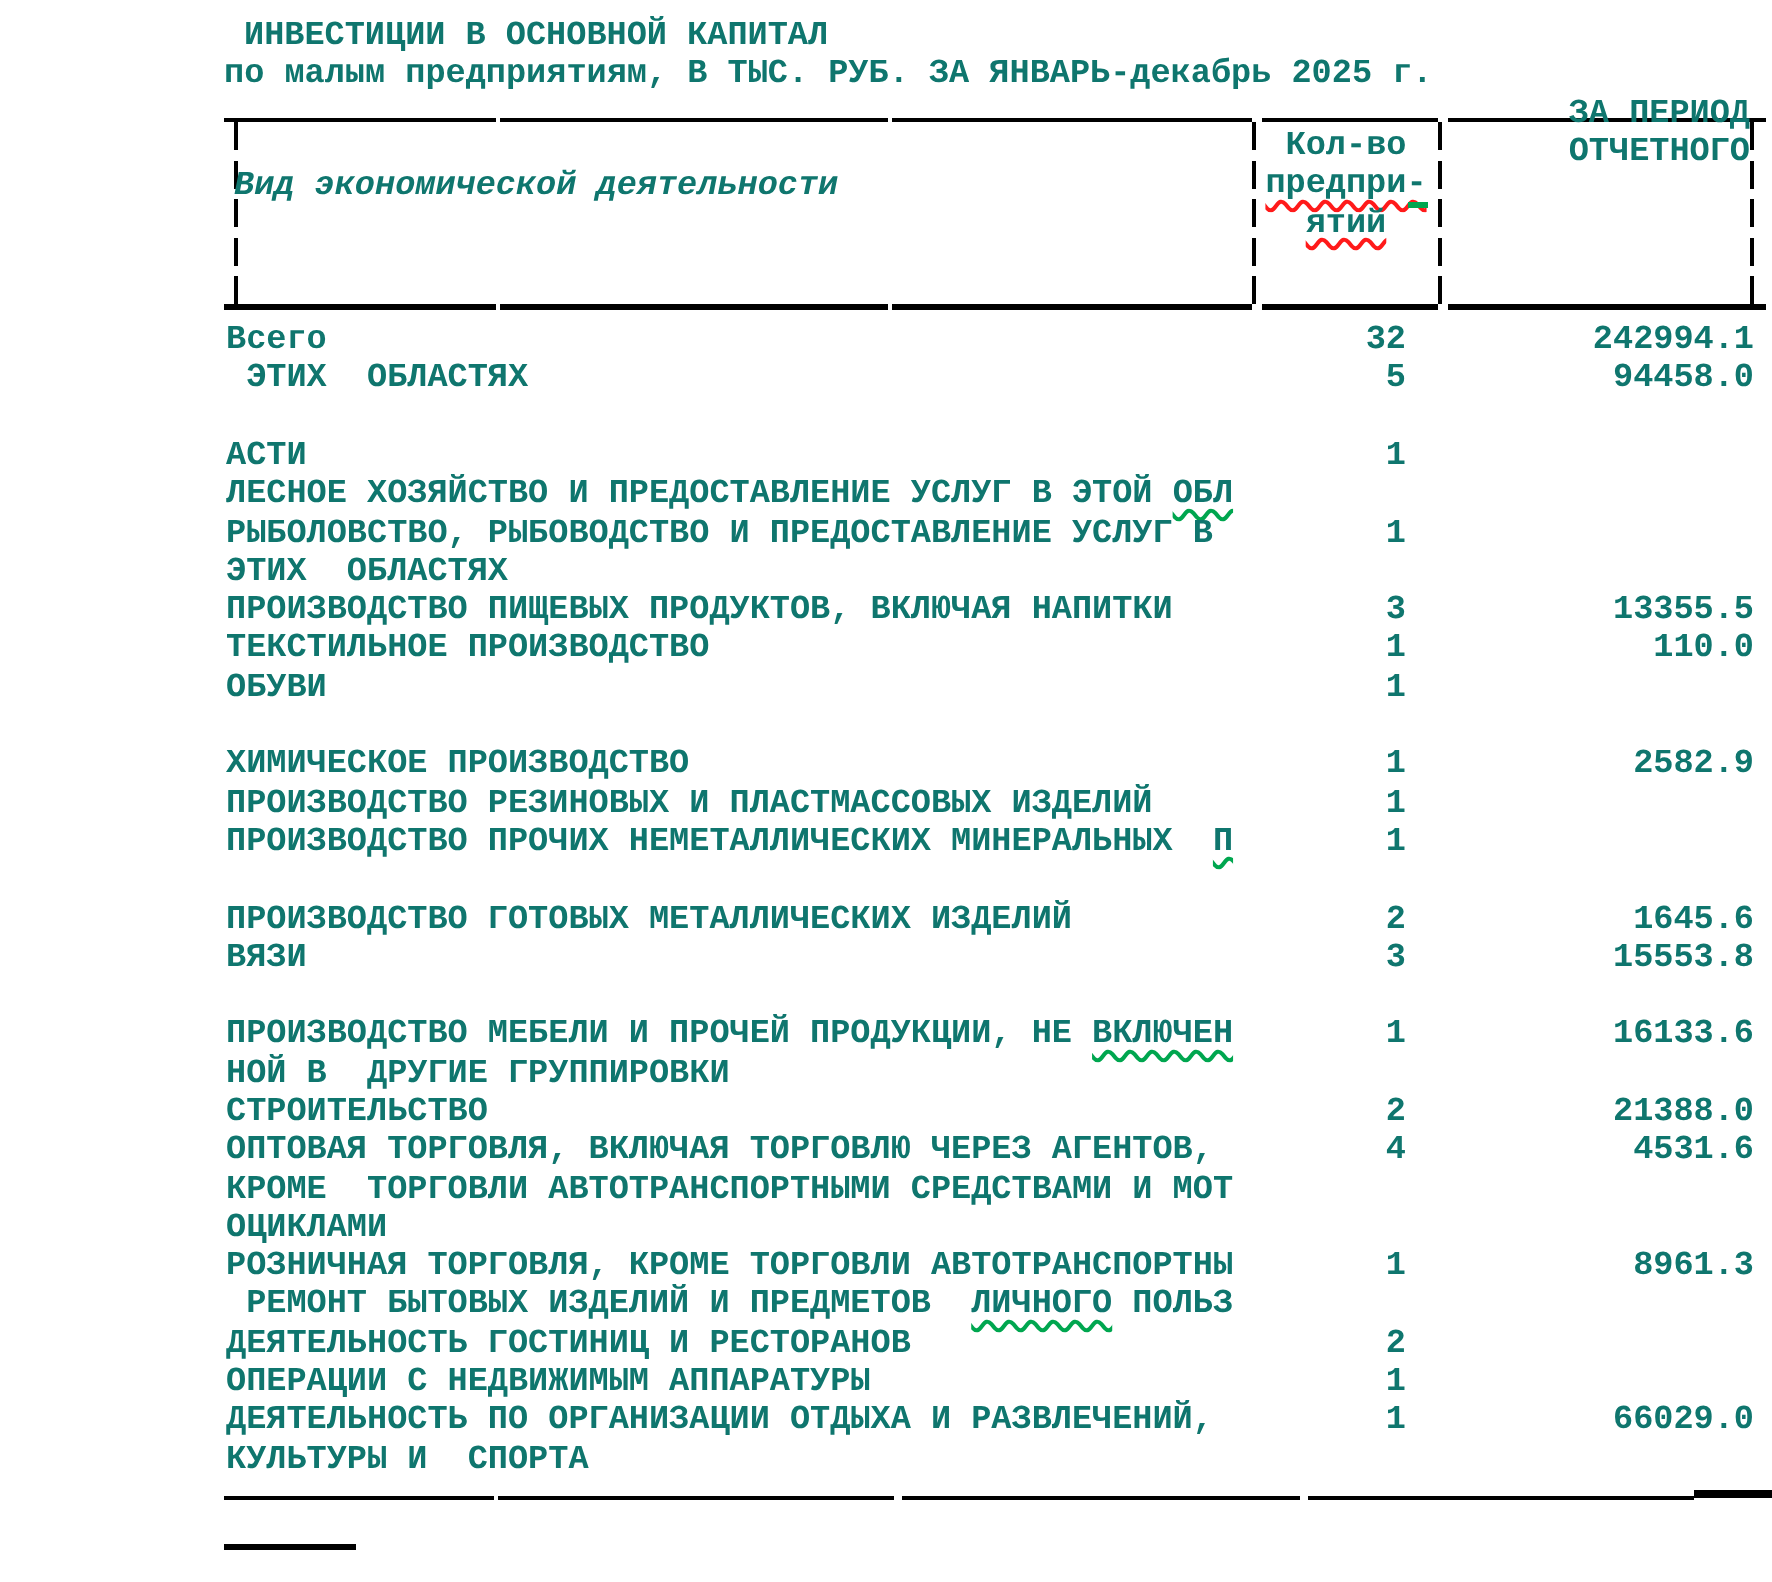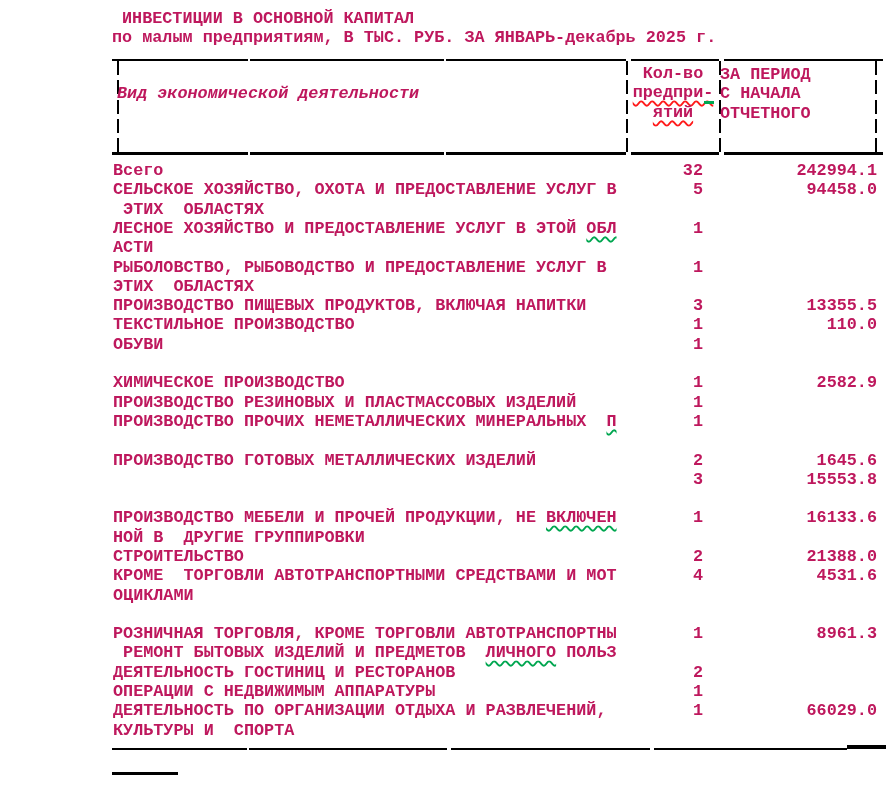--- a/index.html
+++ b/index.html
@@ -1,33 +1,33 @@
 <!DOCTYPE html>
 <html><head>
 <meta charset="utf-8">
 <style>
   html,body{margin:0;padding:0;background:#fff;}
   .page{
     position:relative;width:886px;height:791px;background:#ffffff;overflow:hidden;
     font-family:"Liberation Mono","DejaVu Sans Mono",monospace;
-    font-weight:bold;font-size:16.8px;line-height:19.3px;color:#be185d;
+    font-weight:bold;font-size:16.8px;line-height:19.3px;color:#0f766e;
   }
   .abs{position:absolute;}
   .title{position:absolute;left:122px;top:9px;white-space:pre;}
   .subtitle{position:absolute;left:112px;top:28px;white-space:pre;}
 
   
   .hseg{position:absolute;height:2px;background:#000;}
   .hseg.bot{height:3px;}
   .vdash{position:absolute;top:61px;height:91px;width:2px;
     background:repeating-linear-gradient(180deg,#000 0 14px,transparent 14px 19.3px);}
 
   .h-col1{position:absolute;left:117px;top:84px;width:509px;text-align:left;font-style:italic;}
   .h-col2{position:absolute;left:626px;top:64px;width:94px;text-align:center;}
-  .h-col3{position:absolute;left:720px;top:65px;width:155px;text-align:left;}
+  .h-col3{position:absolute;left:720px;top:48px;width:155px;text-align:right;}
   .hline{height:19.3px;white-space:pre;}
 
   .rows{position:absolute;left:0;top:161px;width:886px;}
   .row{position:absolute;left:0;width:886px;}
   .act{position:absolute;left:113px;top:0;}
   .act-line{height:19.3px;white-space:pre;}
   .cnt{position:absolute;left:616px;top:0;width:87px;text-align:right;white-space:pre;}
   .val{position:absolute;left:715px;top:0;width:162px;text-align:right;white-space:pre;}
 
   .sq-red{text-decoration:underline;text-decoration-style:wavy;
@@ -63,46 +63,44 @@
   <div class="vdash" style="left:875px;"></div>
 
   <div class="h-col1">Вид экономической деятельности</div>
   <div class="h-col2" id="hcol2">
       <div class="hline">Кол-во</div>
       <div class="hline"><span class="sq-red">предпри-</span></div>
       <div class="hline"><span class="sq-red">ятий</span></div>
     </div>
   <div class="h-col3" id="hcol3">
       <div class="hline">ЗА ПЕРИОД</div>
-      <div class="hline">С НАЧАЛА</div>
       <div class="hline">ОТЧЕТНОГО</div>
     </div>
 
   <div class="abs" style="left:704px;top:101px;width:10px;height:2.5px;background:#00a64f;"></div>
 
   <div class="rows" id="rows">
       <div class="row" style="top: 0px;">
         <div class="act">
           <div class="act-line">Всего</div>
         </div>
         <div class="cnt">32</div>
         <div class="val">242994.1</div>
       </div>
       <div class="row" style="top: 19.3px;">
         <div class="act">
-          <div class="act-line">СЕЛЬСКОЕ ХОЗЯЙСТВО, ОХОТА И ПРЕДОСТАВЛЕНИЕ УСЛУГ В</div>
           <div class="act-line"> ЭТИХ  ОБЛАСТЯХ</div>
         </div>
         <div class="cnt">5</div>
         <div class="val">94458.0</div>
       </div>
       <div class="row" style="top: 57.9px;">
         <div class="act">
+          <div class="act-line">АСТИ</div>
           <div class="act-line">ЛЕСНОЕ ХОЗЯЙСТВО И ПРЕДОСТАВЛЕНИЕ УСЛУГ В ЭТОЙ <span class="sq-green">ОБЛ</span></div>
-          <div class="act-line">АСТИ</div>
         </div>
         <div class="cnt">1</div>
         <div class="val"></div>
       </div>
       <div class="row" style="top: 96.5px;">
         <div class="act">
           <div class="act-line">РЫБОЛОВСТВО, РЫБОВОДСТВО И ПРЕДОСТАВЛЕНИЕ УСЛУГ В</div>
           <div class="act-line">ЭТИХ  ОБЛАСТЯХ</div>
         </div>
         <div class="cnt">1</div>
@@ -152,20 +150,21 @@
       </div>
       <div class="row" style="top: 289.5px;">
         <div class="act">
           <div class="act-line">ПРОИЗВОДСТВО ГОТОВЫХ МЕТАЛЛИЧЕСКИХ ИЗДЕЛИЙ</div>
         </div>
         <div class="cnt">2</div>
         <div class="val">1645.6</div>
       </div>
       <div class="row" style="top: 308.8px;">
         <div class="act">
+          <div class="act-line">ВЯЗИ</div>
         </div>
         <div class="cnt">3</div>
         <div class="val">15553.8</div>
       </div>
       <div class="row" style="top: 347.4px;">
         <div class="act">
           <div class="act-line">ПРОИЗВОДСТВО МЕБЕЛИ И ПРОЧЕЙ ПРОДУКЦИИ, НЕ <span class="sq-green">ВКЛЮЧЕН</span></div>
           <div class="act-line">НОЙ В  ДРУГИЕ ГРУППИРОВКИ</div>
         </div>
         <div class="cnt">1</div>
@@ -173,20 +172,21 @@
       </div>
       <div class="row" style="top: 386px;">
         <div class="act">
           <div class="act-line">СТРОИТЕЛЬСТВО</div>
         </div>
         <div class="cnt">2</div>
         <div class="val">21388.0</div>
       </div>
       <div class="row" style="top: 405.3px;">
         <div class="act">
+          <div class="act-line">ОПТОВАЯ ТОРГОВЛЯ, ВКЛЮЧАЯ ТОРГОВЛЮ ЧЕРЕЗ АГЕНТОВ,</div>
           <div class="act-line">КРОМЕ  ТОРГОВЛИ АВТОТРАНСПОРТНЫМИ СРЕДСТВАМИ И МОТ</div>
           <div class="act-line">ОЦИКЛАМИ</div>
         </div>
         <div class="cnt">4</div>
         <div class="val">4531.6</div>
       </div>
       <div class="row" style="top: 463.2px;">
         <div class="act">
           <div class="act-line">РОЗНИЧНАЯ ТОРГОВЛЯ, КРОМЕ ТОРГОВЛИ АВТОТРАНСПОРТНЫ</div>
           <div class="act-line"> РЕМОНТ БЫТОВЫХ ИЗДЕЛИЙ И ПРЕДМЕТОВ  <span class="sq-green">ЛИЧНОГО</span> ПОЛЬЗ</div>

